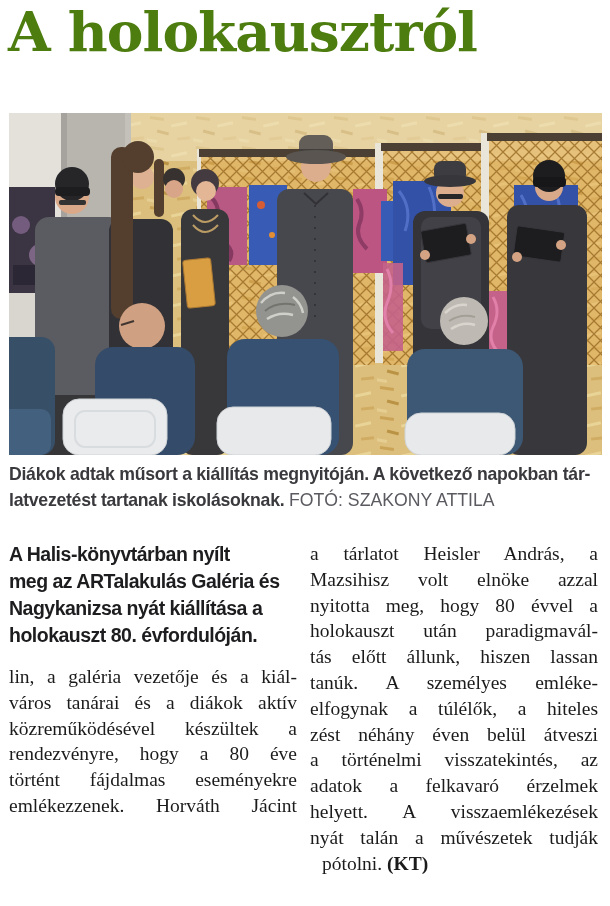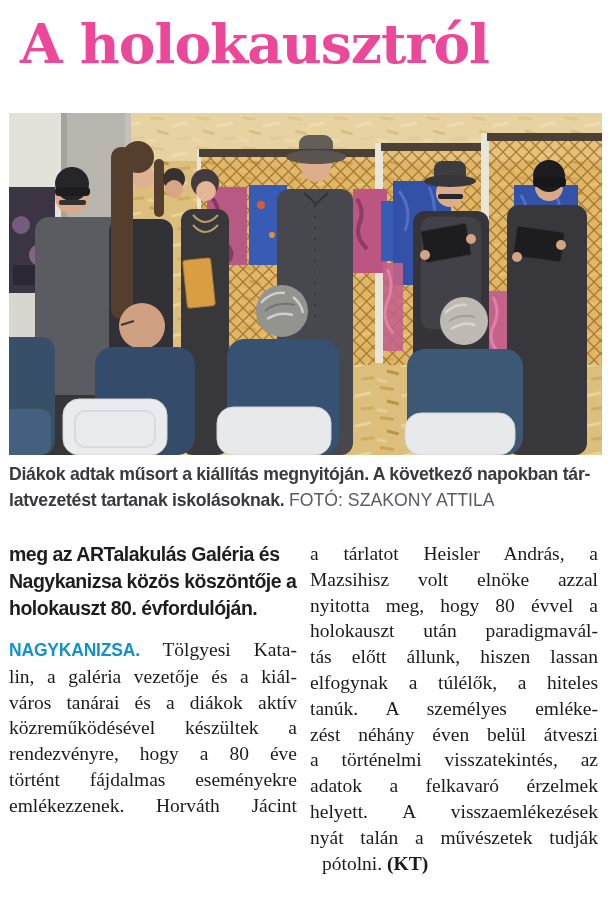--- a/index.html
+++ b/index.html
@@ -1,23 +1,23 @@
 <!DOCTYPE html>
 <html lang="hu" style="--blue: #1191cd; --capText: #3a3a3e; --capCredit: #5a5a60; --body: #1b1b1b;"><head>
 <meta charset="utf-8">
 <style>
   html,body{margin:0;padding:0;background:#ffffff;}
   .page{
     position:relative;width:610px;height:906px;background:#fff;overflow:hidden;
     font-family:"Liberation Serif","DejaVu Serif",serif;color:var(--body,#1b1b1b);
   }
   .headline{
-    position:absolute;left:8px;top:2px;margin:12px;
+    position:absolute;left:8px;top:2px;margin:0;
     font-family:"DejaVu Serif","Liberation Serif",serif;
-    font-weight:600;font-size:55px;letter-spacing:-1px;color:#ec4899;line-height:1.1;
+    font-weight:600;font-size:55px;letter-spacing:-1px;color:#4d7c0f;line-height:1.1;
     white-space:nowrap;
   }
   .photo{position:absolute;left:9px;top:113px;width:593px;height:342px;}
   .photo svg{display:block;width:593px;height:342px;}
   .caption{
     position:absolute;left:9px;top:461px;width:638px;
     transform:scaleX(.93);transform-origin:0 0;
     font-family:"Liberation Sans","DejaVu Sans",sans-serif;
     font-weight:bold;font-size:19px;line-height:26px;letter-spacing:-.3px;
     color:var(--capText,#3a3a3e);
@@ -217,43 +217,43 @@
   </div>
 
   <div class="caption">
       <div class="line"><span class="cap-main">Diákok adtak műsort a kiállítás megnyitóján. A következő napokban tár-</span></div>
       <div class="line"><span class="cap-main">latvezetést tartanak iskolásoknak. </span><span class="cap-credit">FOTÓ: SZAKONY ATTILA</span></div>
     </div>
 
   <div class="columns">
     <div class="col col-left">
       <div class="lead">
+          <div class="line"><span>A Halis-könyvtárban nyílt</span></div>
           <div class="line"><span>meg az ARTalakulás Galéria és</span></div>
-          <div class="line"><span>Nagykanizsa közös köszöntője a</span></div>
+          <div class="line"><span>Nagykanizsa nyát kiállítása a</span></div>
           <div class="line"><span>holokauszt 80. évfordulóján.</span></div>
         </div>
       <div class="bodytext">
-          <div class="line"><span class="dateline">NAGYKANIZSA.</span><span> Tölgyesi Kata-</span></div>
           <div class="line"><span>lin, a galéria vezetője és a kiál-</span></div>
           <div class="line"><span>város tanárai és a diákok aktív</span></div>
           <div class="line"><span>közreműködésével készültek a</span></div>
           <div class="line"><span>rendezvényre, hogy a 80 éve</span></div>
           <div class="line"><span>történt fájdalmas eseményekre</span></div>
           <div class="line"><span>emlékezzenek. Horváth Jácint</span></div>
         </div>
     </div>
     <div class="col col-right">
       <div class="bodytext">
           <div class="line"><span>a tárlatot Heisler András, a</span></div>
           <div class="line"><span>Mazsihisz volt elnöke azzal</span></div>
           <div class="line"><span>nyitotta meg, hogy 80 évvel a</span></div>
           <div class="line"><span>holokauszt után paradigmavál-</span></div>
           <div class="line"><span>tás előtt állunk, hiszen lassan</span></div>
+          <div class="line"><span>tanúk. A személyes emléke-</span></div>
           <div class="line"><span>elfogynak a túlélők, a hiteles</span></div>
-          <div class="line"><span>tanúk. A személyes emléke-</span></div>
           <div class="line"><span>zést néhány éven belül átveszi</span></div>
           <div class="line"><span>a történelmi visszatekintés, az</span></div>
           <div class="line"><span>adatok a felkavaró érzelmek</span></div>
           <div class="line"><span>helyett. A visszaemlékezések</span></div>
           <div class="line"><span>nyát talán a művészetek tudják</span></div>
           <div class="line"><span>pótolni. </span><span class="sig">(KT)</span></div>
         </div>
     </div>
   </div>
 

